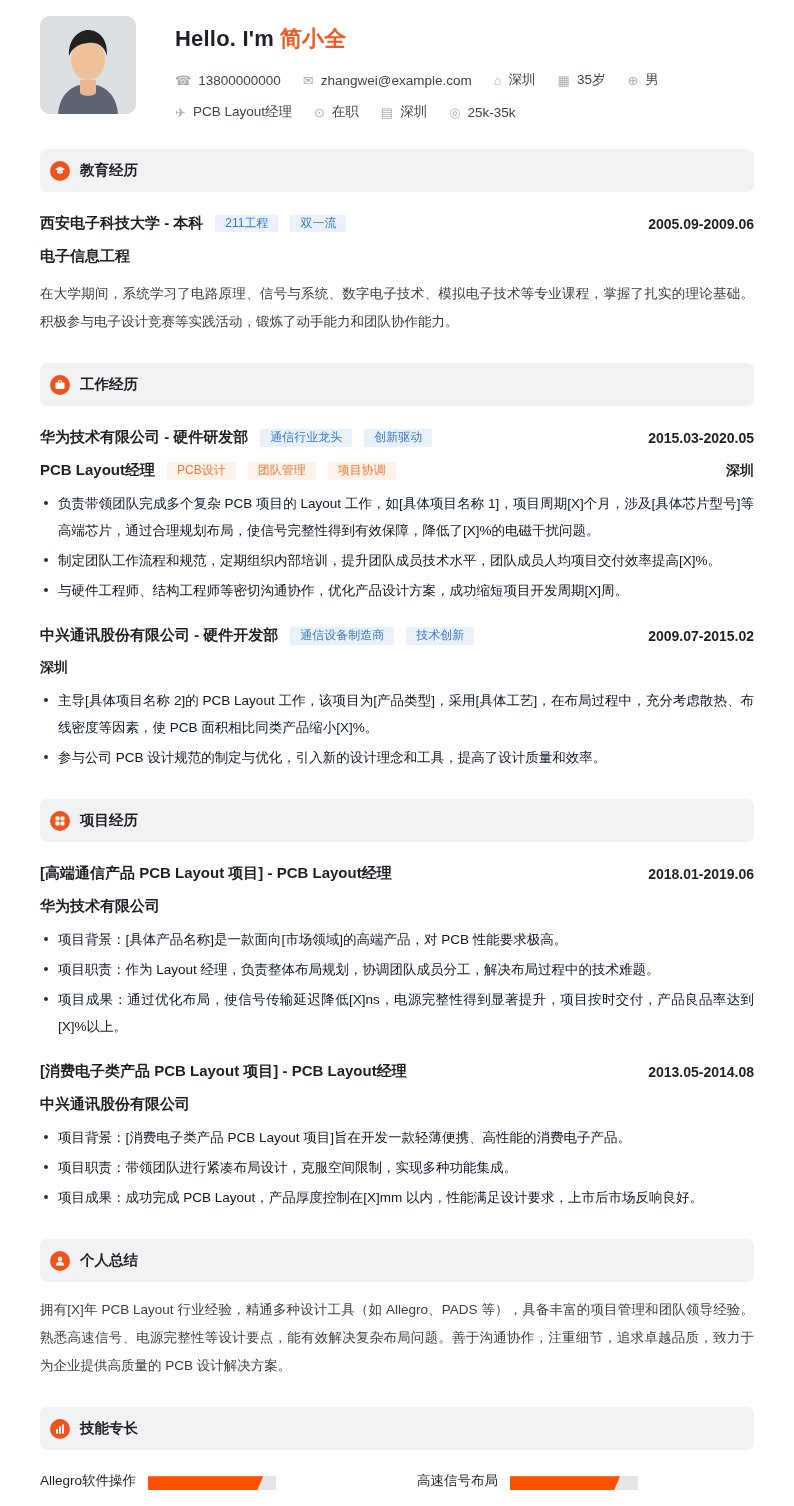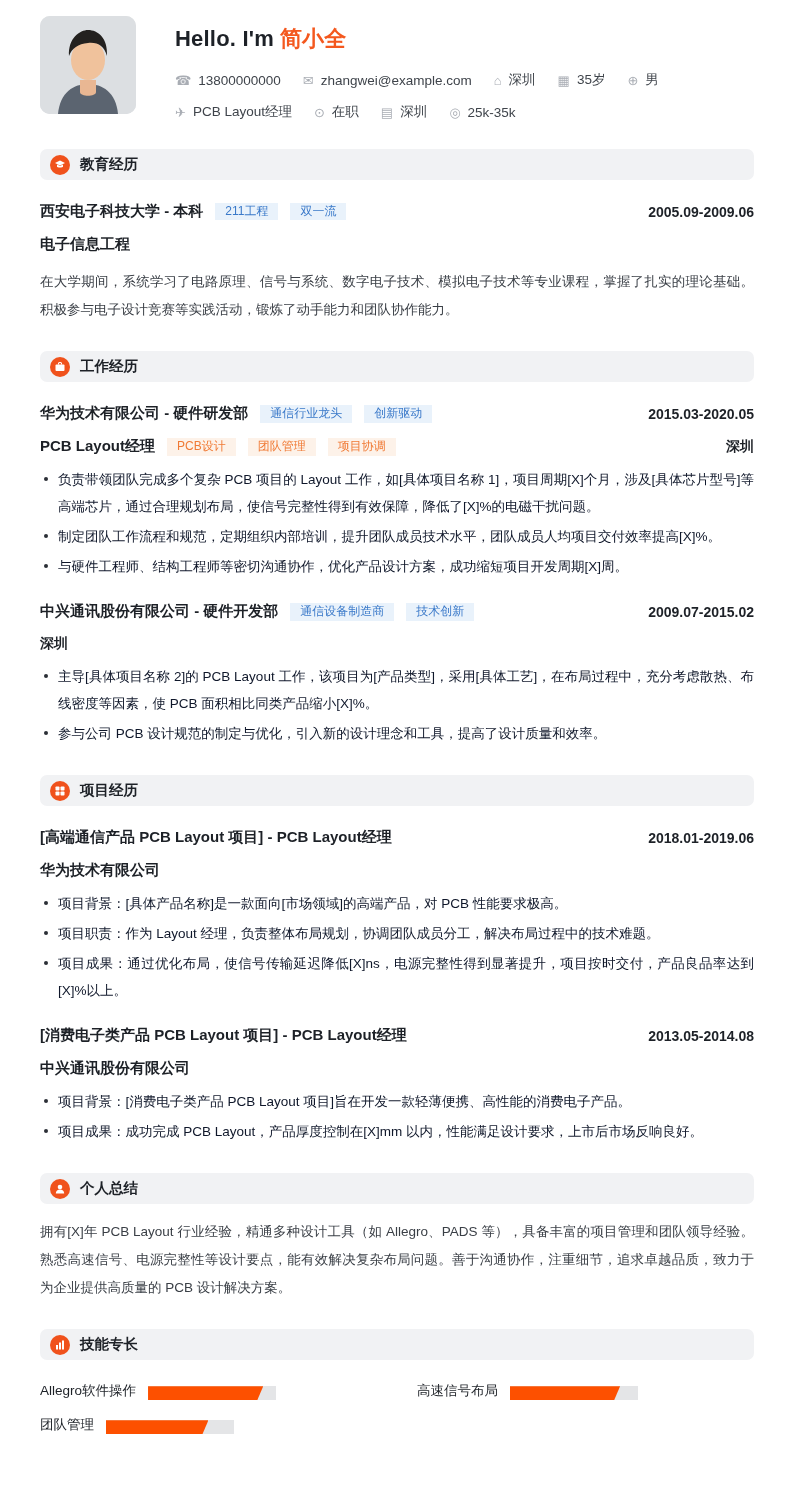--- a/index.html
+++ b/index.html
@@ -21,21 +21,21 @@
   .header-main { padding-top:8px;margin-left:17px; }
   .hello { font-size:22px; font-weight:bold; color:#1d2127; letter-spacing:.2px; }
   .hello .name { color:#f4581e; margin-left:6px; }
   .contact-row { display:flex; align-items:center; flex-wrap:wrap; gap:0 22px; margin-top:17px; color:#3f444b; font-size:13.5px; }
   .contact-row + .contact-row { margin-top:14px; }
   .c-item { display:flex; align-items:center; gap:7px; }
   .c-icon { color:#a9adb4; font-size:13px; line-height:1; }
 
   
   .sec-bar {
-    background:#f1f2f4; border-radius:7px; height:31px;
+    background:#f1f2f4; border-radius:7px; height:43px;
     display:flex; align-items:center; gap:10px; padding:0 10px;
     margin-top:28px;
   }
   .sec-ico {
     width:20px; height:20px; border-radius:50%; background:#f0521c;
     display:flex; align-items:center; justify-content:center; flex:0 0 auto;
   }
   .sec-ico svg { display:block; }
   .sec-title { font-size:14.5px; font-weight:bold; color:#1d2127; }
 
@@ -226,20 +226,21 @@
 
   <div class="entry-row">
     <span class="entry-name">[消费电子类产品 PCB Layout 项目] - PCB Layout经理</span>
     <span class="entry-date">2013.05-2014.08</span>
   </div>
   <div class="entry-row sub-row">
     <span class="entry-name">中兴通讯股份有限公司</span>
   </div>
   <ul class="bullets">
     <li>项目背景：[消费电子类产品 PCB Layout 项目]旨在开发一款轻薄便携、高性能的消费电子产品。</li>
+    <li>项目职责：带领团队进行紧凑布局设计，克服空间限制，实现多种功能集成。</li>
     <li>项目成果：成功完成 PCB Layout，产品厚度控制在[X]mm 以内，性能满足设计要求，上市后市场反响良好。</li>
   </ul>
 
   <div class="sec-bar">
     <span class="sec-ico">
       <svg width="12" height="12" viewBox="0 0 12 12">
           <circle cx="6" cy="4" r="2.3" fill="#fff"></circle>
           <path d="M1.8 10.5 c0-2.6 2-4 4.2-4 s4.2 1.4 4.2 4 Z" fill="#fff"></path>
         </svg>
     </span>

